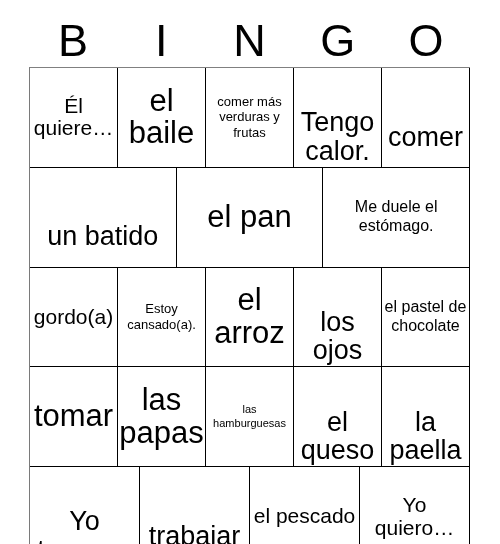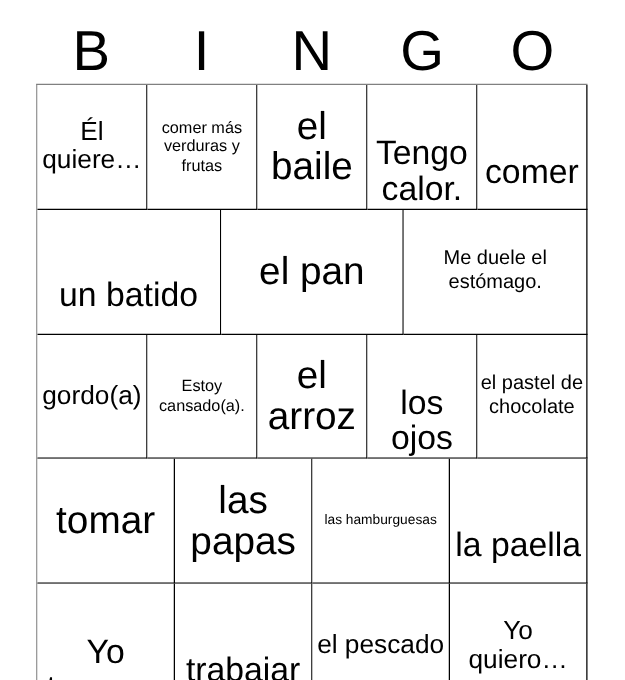--- a/index.html
+++ b/index.html
@@ -106,25 +106,25 @@
       <div class="header-letter">N</div>
       <div class="header-letter">G</div>
       <div class="header-letter">O</div>
     </div>
 
   <div id="grid">
       <div class="grid-row">
         <div class="cell fs-md">
           <span class="cell-text">Él quiere…</span>
         </div>
+        <div class="cell fs-xxl">
+          <span class="cell-text">el baile</span>
+        </div>
         <div class="cell fs-xs">
           <span class="cell-text">comer más verduras y frutas</span>
-        </div>
-        <div class="cell fs-xxl">
-          <span class="cell-text">el baile</span>
         </div>
         <div class="cell fs-xl">
           <span class="cell-text">Tengo calor.</span>
         </div>
         <div class="cell fs-xl">
           <span class="cell-text">comer</span>
         </div>
       </div>
       <div class="grid-row">
         <div class="cell fs-xl">
@@ -158,20 +158,23 @@
         <div class="cell fs-xxl">
           <span class="cell-text">tomar</span>
         </div>
         <div class="cell fs-xxl">
           <span class="cell-text">las papas</span>
         </div>
         <div class="cell fs-xxs">
           <span class="cell-text">las hamburguesas</span>
         </div>
         <div class="cell fs-xl">
+          <span class="cell-text">el queso</span>
+        </div>
+        <div class="cell fs-xl">
           <span class="cell-text">la paella</span>
         </div>
       </div>
       <div class="grid-row">
         <div class="cell fs-xl">
           <span class="cell-text">Yo tengo…</span>
         </div>
         <div class="cell fs-xl">
           <span class="cell-text">trabajar</span>
         </div>

